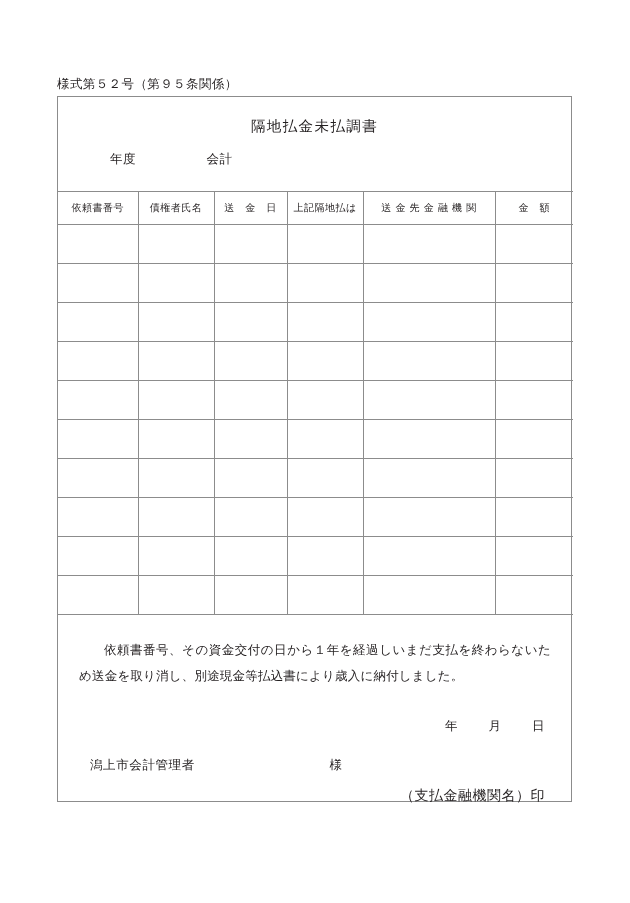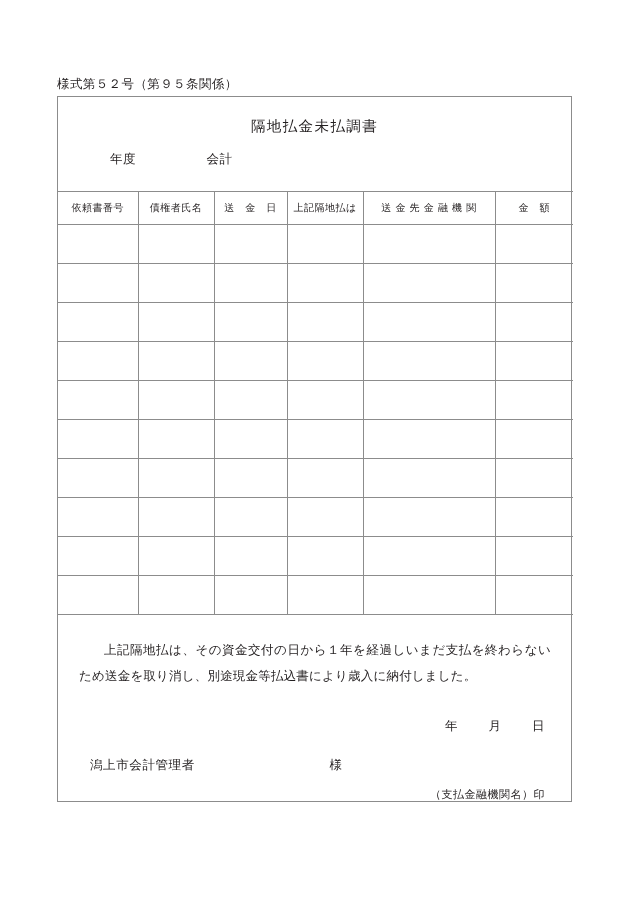--- a/index.html
+++ b/index.html
@@ -136,21 +136,21 @@
     font-size: 12.5px;
     letter-spacing: 0.6px;
     white-space: nowrap;
   }
   .recipient-line .honorific { margin-left: 130px; }
 
   .issuer-line {
     position: absolute;
     right: 26px;
     top: 172px;
-    font-size: 11px;
+    font-size: 14px;
     letter-spacing: 0.5px;
     white-space: nowrap;
   }
 </style>
 </head>
 <body>
 
 <div class="form-number">様式第５２号（第９５条関係）</div>
 
 <div class="sheet">
@@ -260,21 +260,21 @@
           <td></td>
           <td></td>
           <td></td>
           <td></td>
           <td></td>
         </tr>
       </tbody>
   </table>
 
   <div class="note-area">
-    <div class="note-text">上記隔地払は、その資金交付の日から１年を経過しいまだ支払を終わらないため送金を取り消し、別途現金等払込書により歳入に納付しました。</div>
+    <div class="note-text">依頼書番号、その資金交付の日から１年を経過しいまだ支払を終わらないため送金を取り消し、別途現金等払込書により歳入に納付しました。</div>
 
     <div class="date-line">
       <span>年</span>
       <span>月</span>
       <span>日</span>
     </div>
 
     <div class="recipient-line">
       <span>潟上市会計管理者</span>
       <span class="honorific">様</span>

